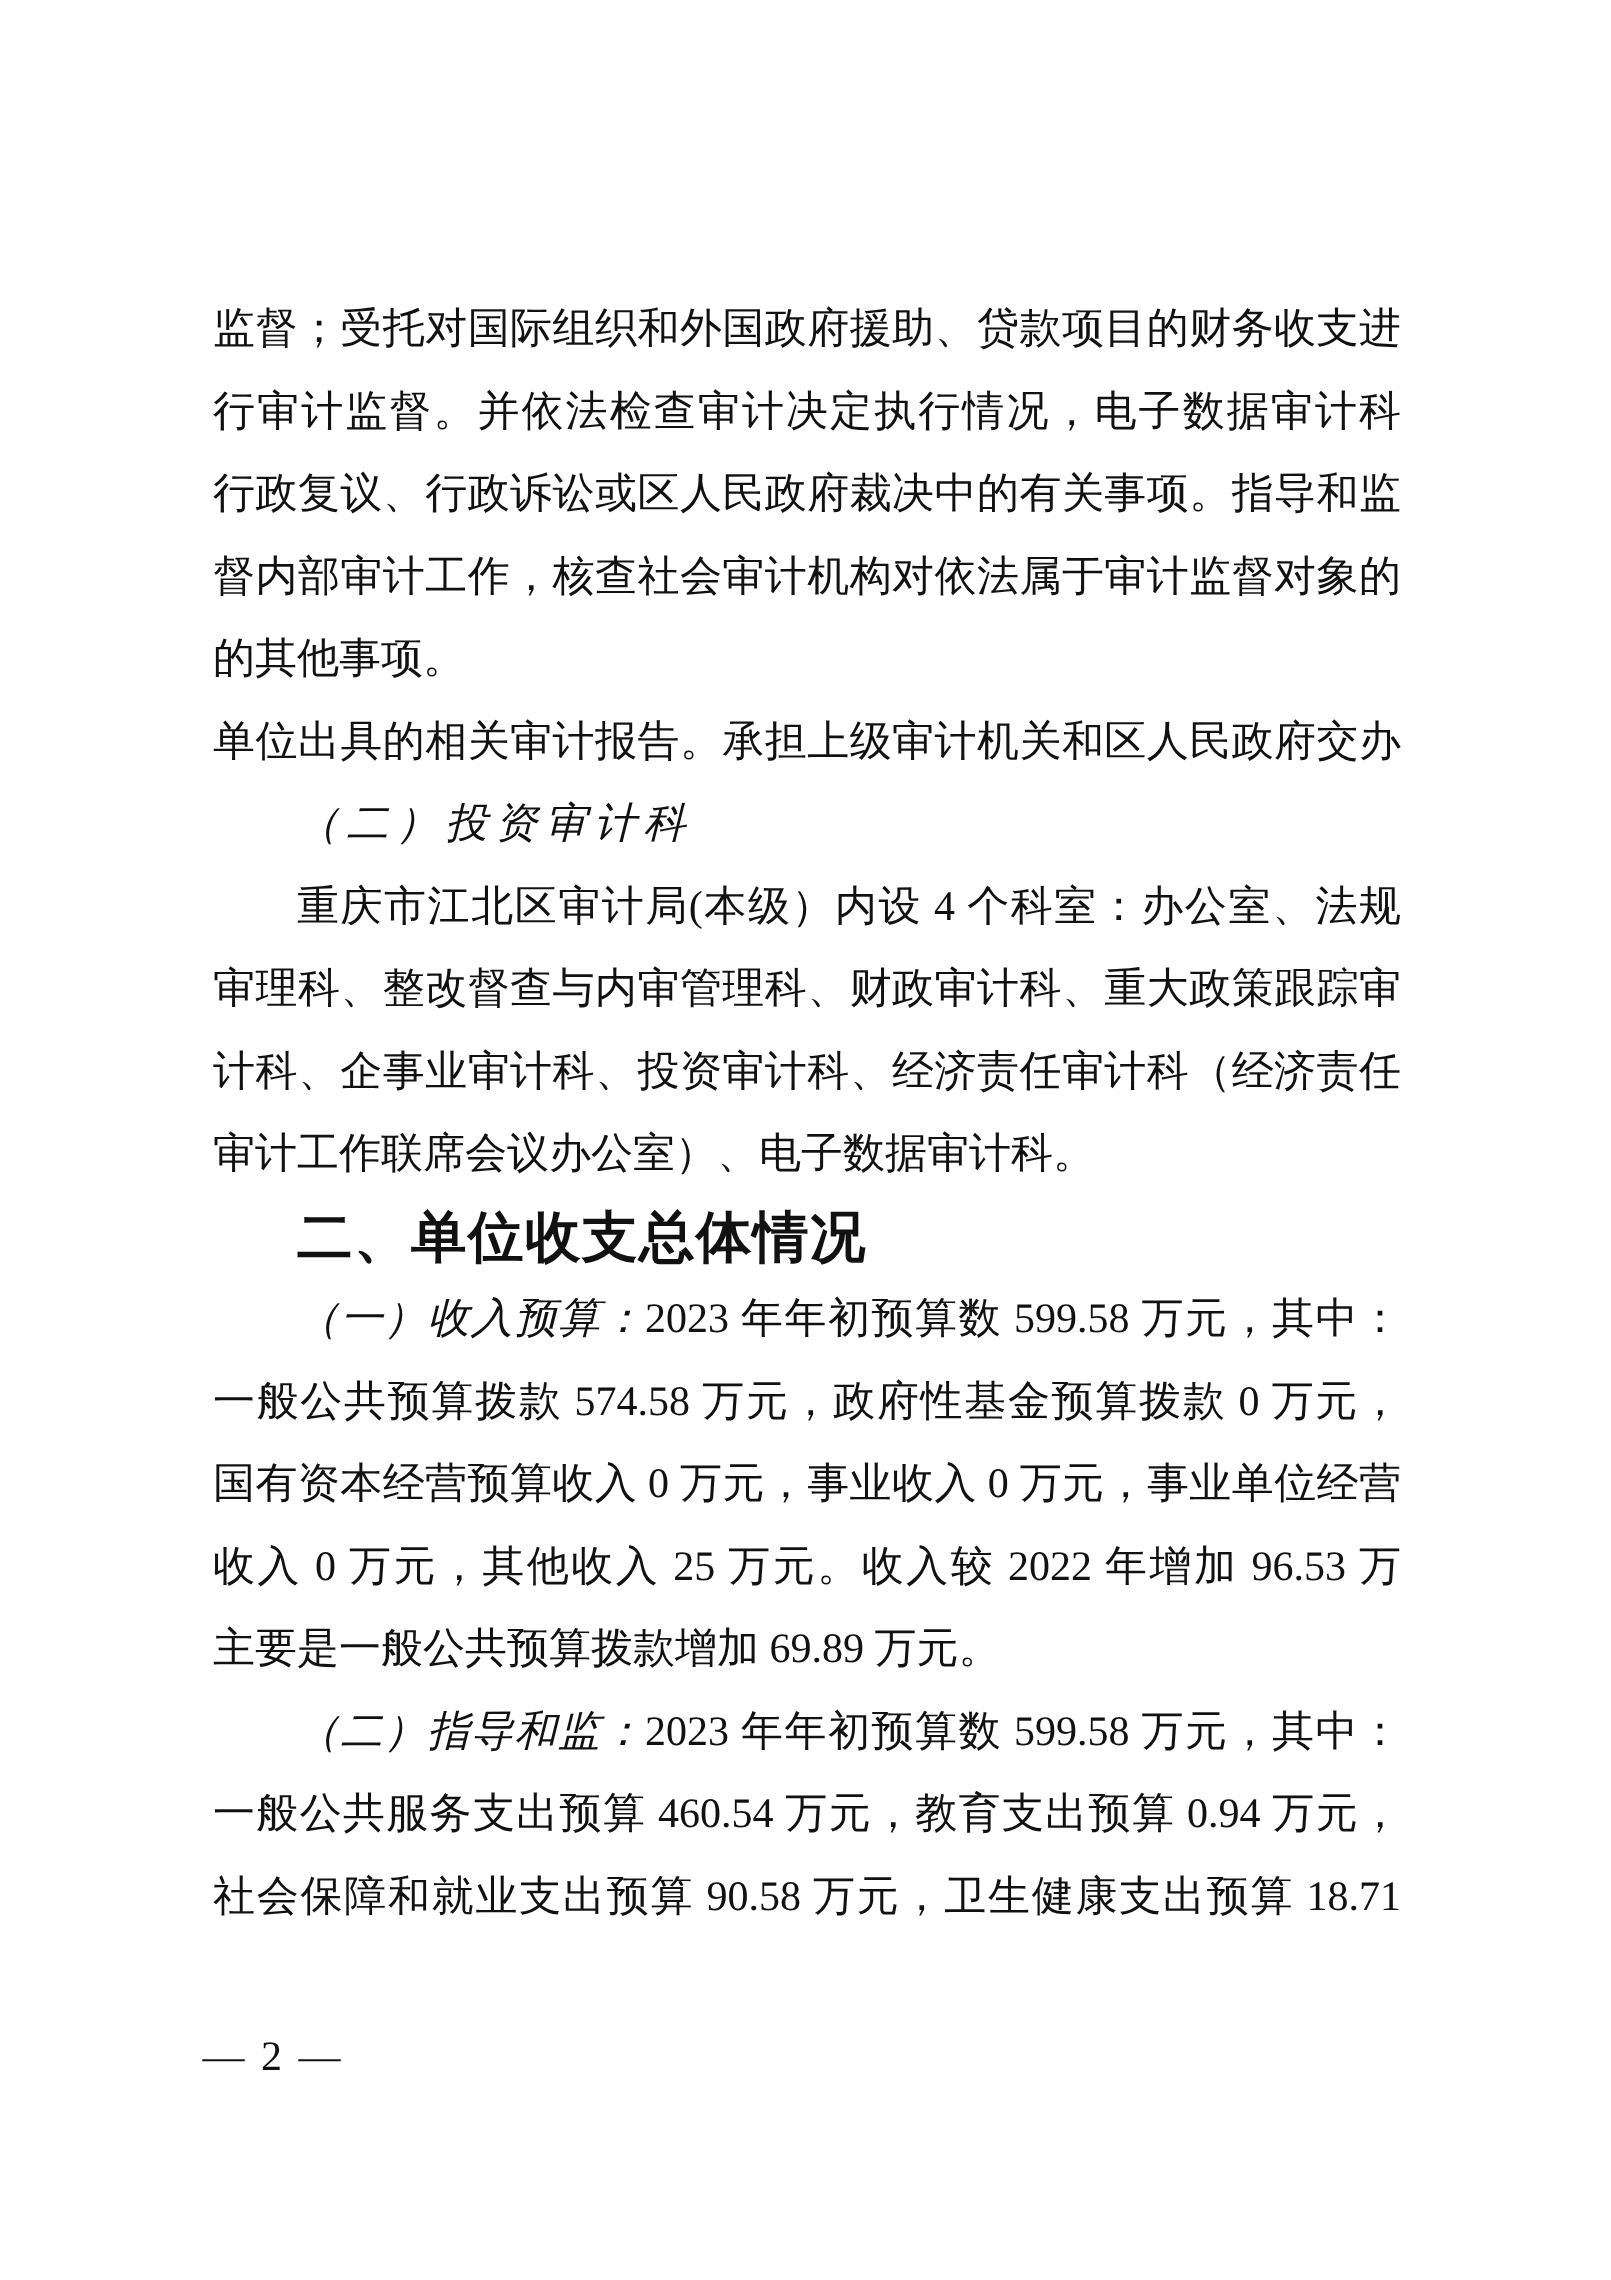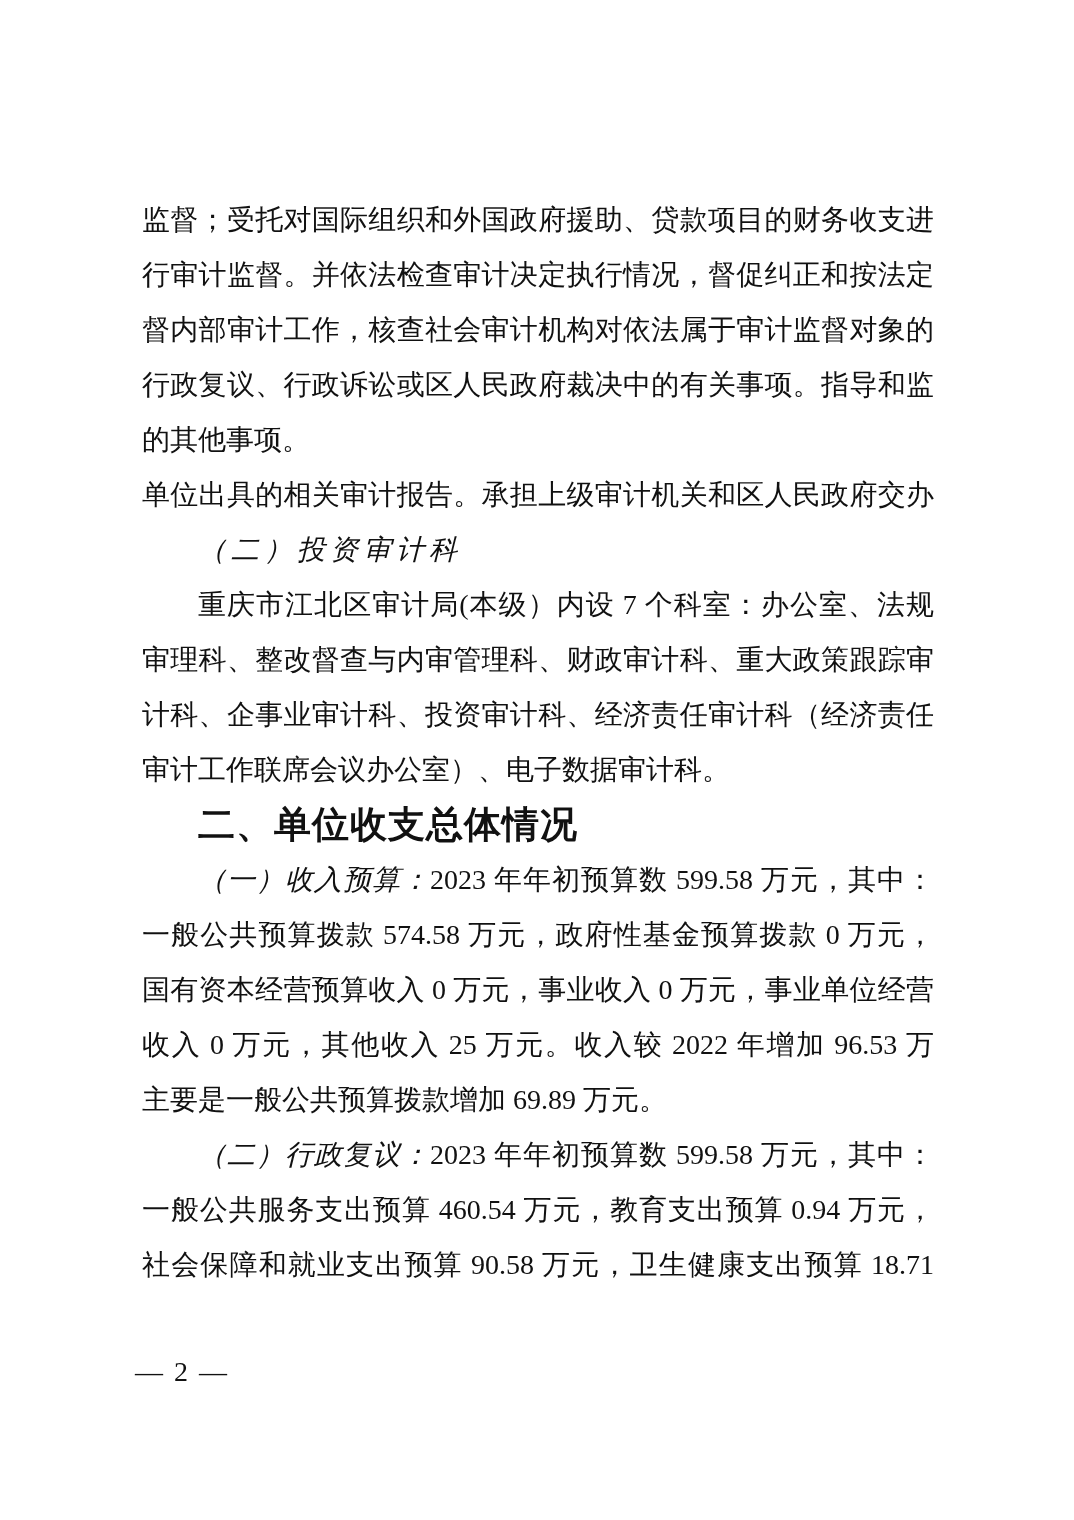--- a/index.html
+++ b/index.html
@@ -52,47 +52,47 @@
   }
 </style>
 </head>
 <body>
 
 <div class="page">
   <main class="text-column">
 
     <section>
       <div class="line just">监督；受托对国际组织和外国政府援助、贷款项目的财务收支进</div>
-      <div class="line just">行审计监督。并依法检查审计决定执行情况，督促纠正和按法定</div>
+      <div class="line just">行审计监督。并依法检查审计决定执行情况，电子数据审计科</div>
+      <div class="line just">行政复议、行政诉讼或区人民政府裁决中的有关事项。指导和监</div>
       <div class="line just">督内部审计工作，核查社会审计机构对依法属于审计监督对象的</div>
-      <div class="line just">行政复议、行政诉讼或区人民政府裁决中的有关事项。指导和监</div>
       <div class="line">的其他事项。</div>
       <div class="line just">单位出具的相关审计报告。承担上级审计机关和区人民政府交办</div>
     </section>
 
     <h3 class="line kai kai-heading indent">（二）投资审计科</h3>
     <section>
-      <div class="line just indent">重庆市江北区审计局(本级）内设 7 个科室：办公室、法规</div>
+      <div class="line just indent">重庆市江北区审计局(本级）内设 4 个科室：办公室、法规</div>
       <div class="line just">审理科、整改督查与内审管理科、财政审计科、重大政策跟踪审</div>
       <div class="line just">计科、企事业审计科、投资审计科、经济责任审计科（经济责任</div>
       <div class="line">审计工作联席会议办公室）、电子数据审计科。</div>
     </section>
 
     <h2 class="line heading-bold indent">二、单位收支总体情况</h2>
 
     <section>
       <div class="line just indent"><span class="kai">（一）收入预算：</span><span>2023 年年初预算数 599.58 万元，其中：</span></div>
       <div class="line just">一般公共预算拨款 574.58 万元，政府性基金预算拨款 0 万元，</div>
       <div class="line just">国有资本经营预算收入 0 万元，事业收入 0 万元，事业单位经营</div>
       <div class="line just">收入 0 万元，其他收入 25 万元。收入较 2022 年增加 96.53 万元，</div>
       <div class="line">主要是一般公共预算拨款增加 69.89 万元。</div>
     </section>
 
     <section>
-      <div class="line just indent"><span class="kai">（二）行政复议：</span><span>2023 年年初预算数 599.58 万元，其中：</span></div>
+      <div class="line just indent"><span class="kai">（二）指导和监：</span><span>2023 年年初预算数 599.58 万元，其中：</span></div>
       <div class="line just">一般公共服务支出预算 460.54 万元，教育支出预算 0.94 万元，</div>
       <div class="line just">社会保障和就业支出预算 90.58 万元，卫生健康支出预算 18.71</div>
     </section>
 
   </main>
 
   <footer class="page-footer">— 2 —</footer>
 </div>
 
 </body></html>

